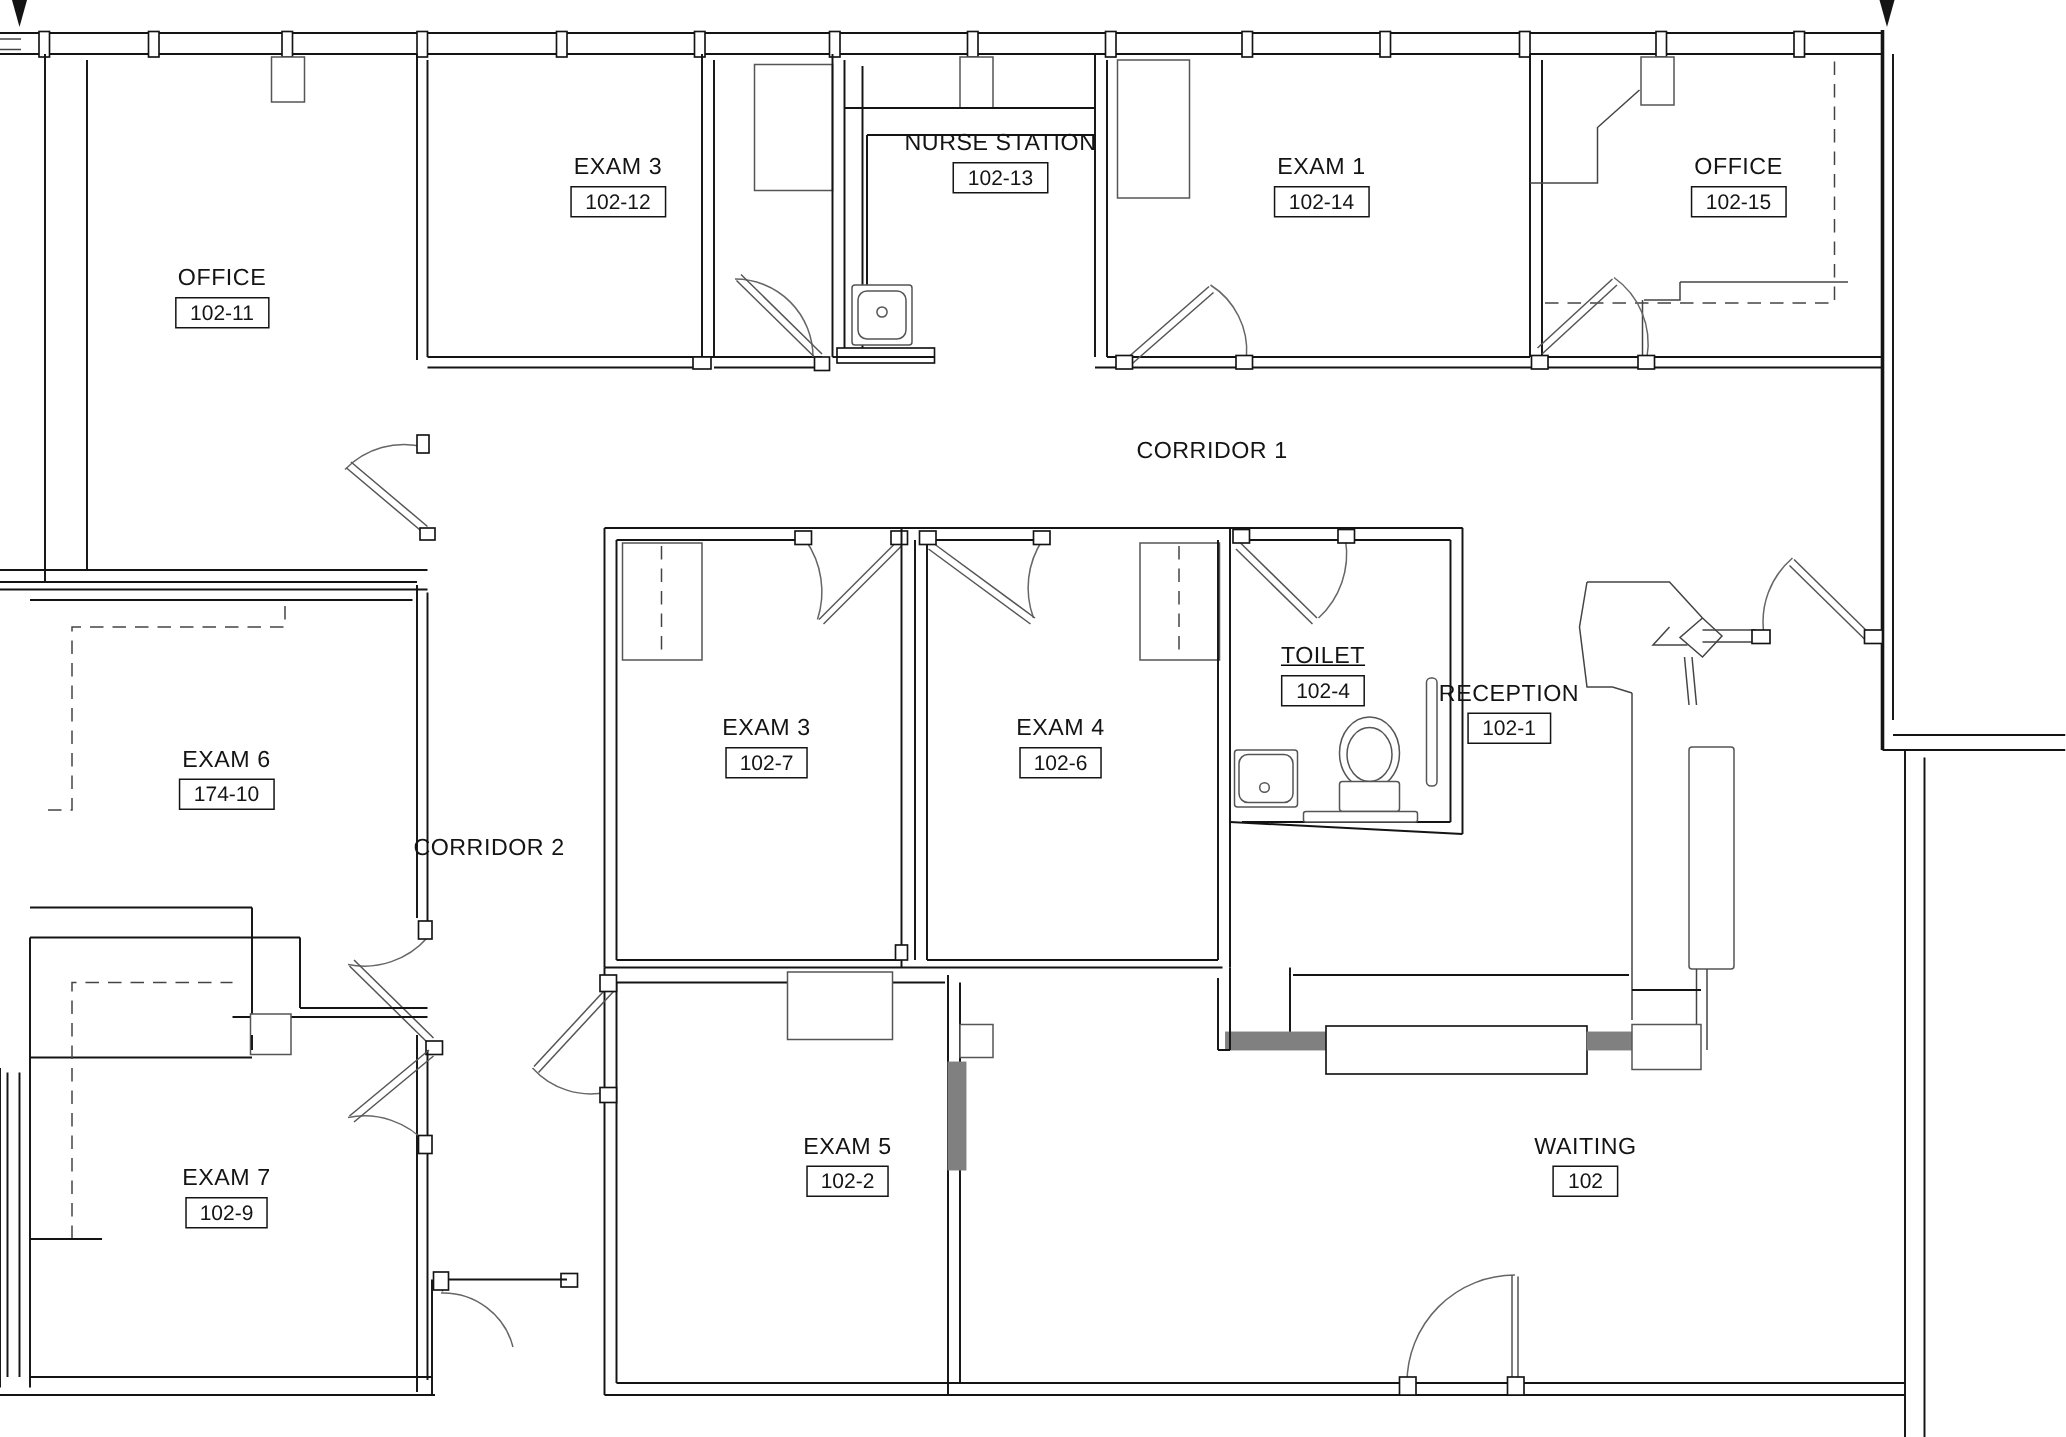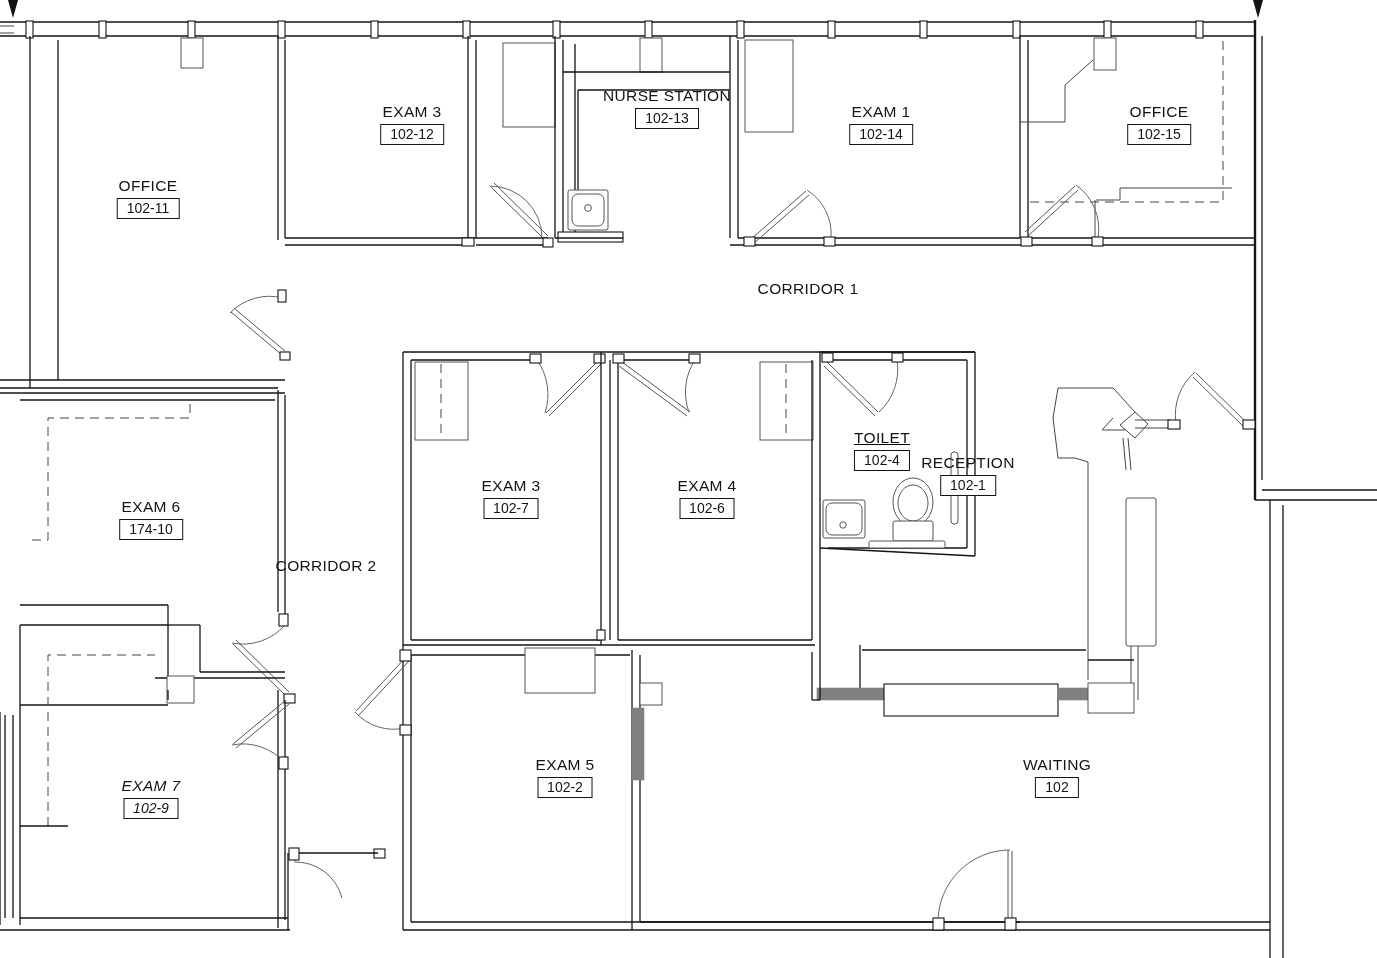--- a/index.html
+++ b/index.html
@@ -405,45 +405,45 @@
         <div><span class="rt-num">102-14</span></div>
       </div>
       <div class="room-tag" style="left: 1159px; top: 104px;">
         <span class="rt-name">OFFICE</span>
         <div><span class="rt-num">102-15</span></div>
       </div>
       <div class="room-tag" style="left: 151px; top: 499px;">
         <span class="rt-name">EXAM 6</span>
         <div><span class="rt-num">174-10</span></div>
       </div>
-      <div class="room-tag" style="left: 151px; top: 778px; font-style: italic;">
+      <div class="room-tag" style="left: 151px; top: 778px;">
         <span class="rt-name">EXAM 7</span>
         <div><span class="rt-num">102-9</span></div>
       </div>
       <div class="room-tag" style="left: 511px; top: 478px;">
         <span class="rt-name">EXAM 3</span>
         <div><span class="rt-num">102-7</span></div>
       </div>
       <div class="room-tag" style="left: 707px; top: 478px;">
         <span class="rt-name">EXAM 4</span>
         <div><span class="rt-num">102-6</span></div>
       </div>
       <div class="room-tag" style="left: 525px; top: 757px; margin-left: 40px;">
         <span class="rt-name">EXAM 5</span>
         <div><span class="rt-num">102-2</span></div>
       </div>
       <div class="room-tag" style="left: 882px; top: 430px; text-decoration: underline;">
         <span class="rt-name">TOILET</span>
         <div><span class="rt-num">102-4</span></div>
       </div>
-      <div class="room-tag" style="left: 968px; top: 455px;">
+      <div class="room-tag" style="left: 1006px; top: 455px;">
         <span class="rt-name">RECEPTION</span>
         <div><span class="rt-num">102-1</span></div>
       </div>
       <div class="room-tag" style="left: 1057px; top: 757px;">
         <span class="rt-name">WAITING</span>
         <div><span class="rt-num">102</span></div>
       </div>
-      <div class="corridor-tag" style="left: 808px; top: 280px;">CORRIDOR 1</div>
+      <div class="corridor-tag" style="left: 808px; top: 292px;">CORRIDOR 1</div>
       <div class="corridor-tag" style="left: 326px; top: 557px;">CORRIDOR 2</div>
     </div>
 
 </div>
 
 </body></html>

